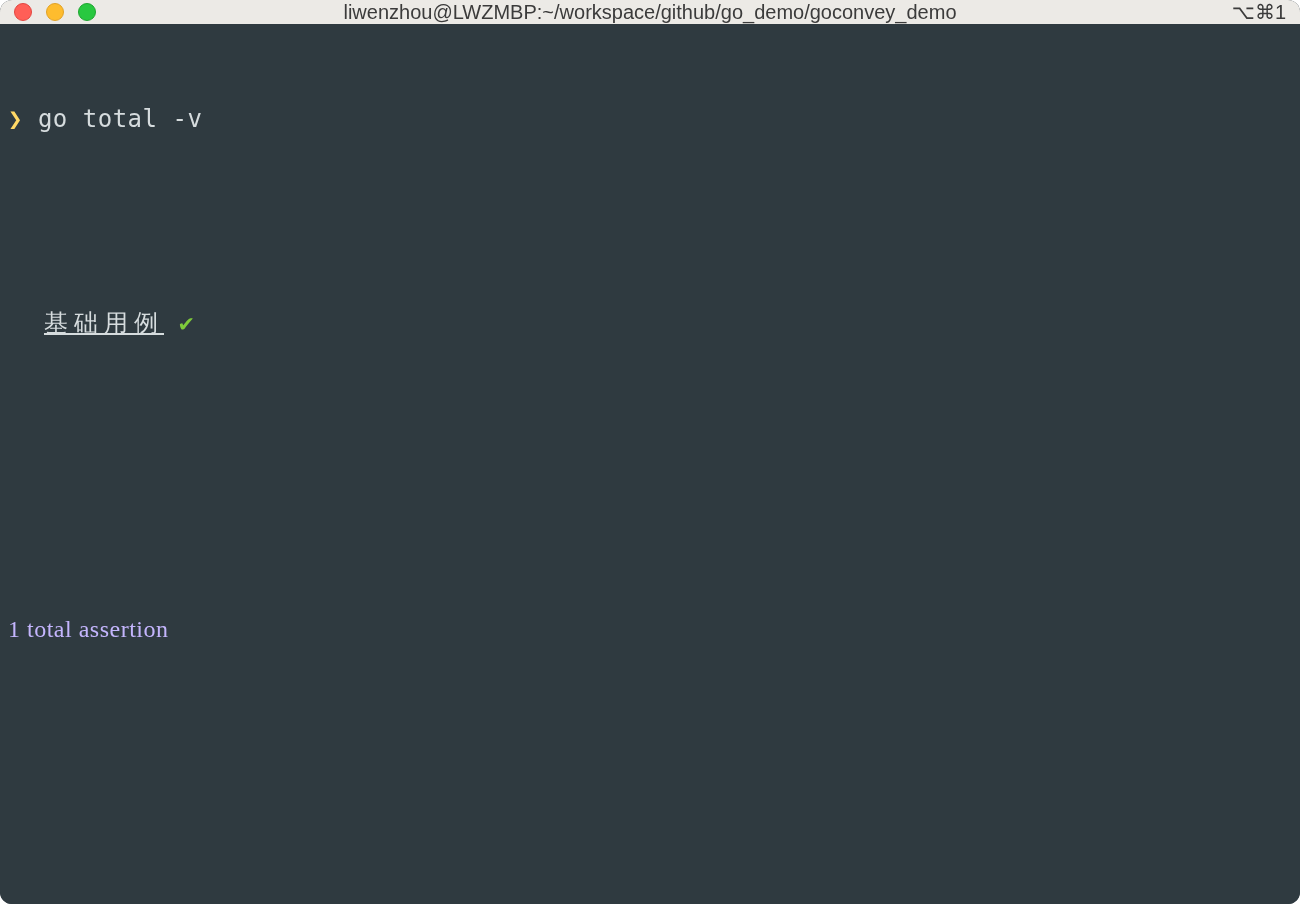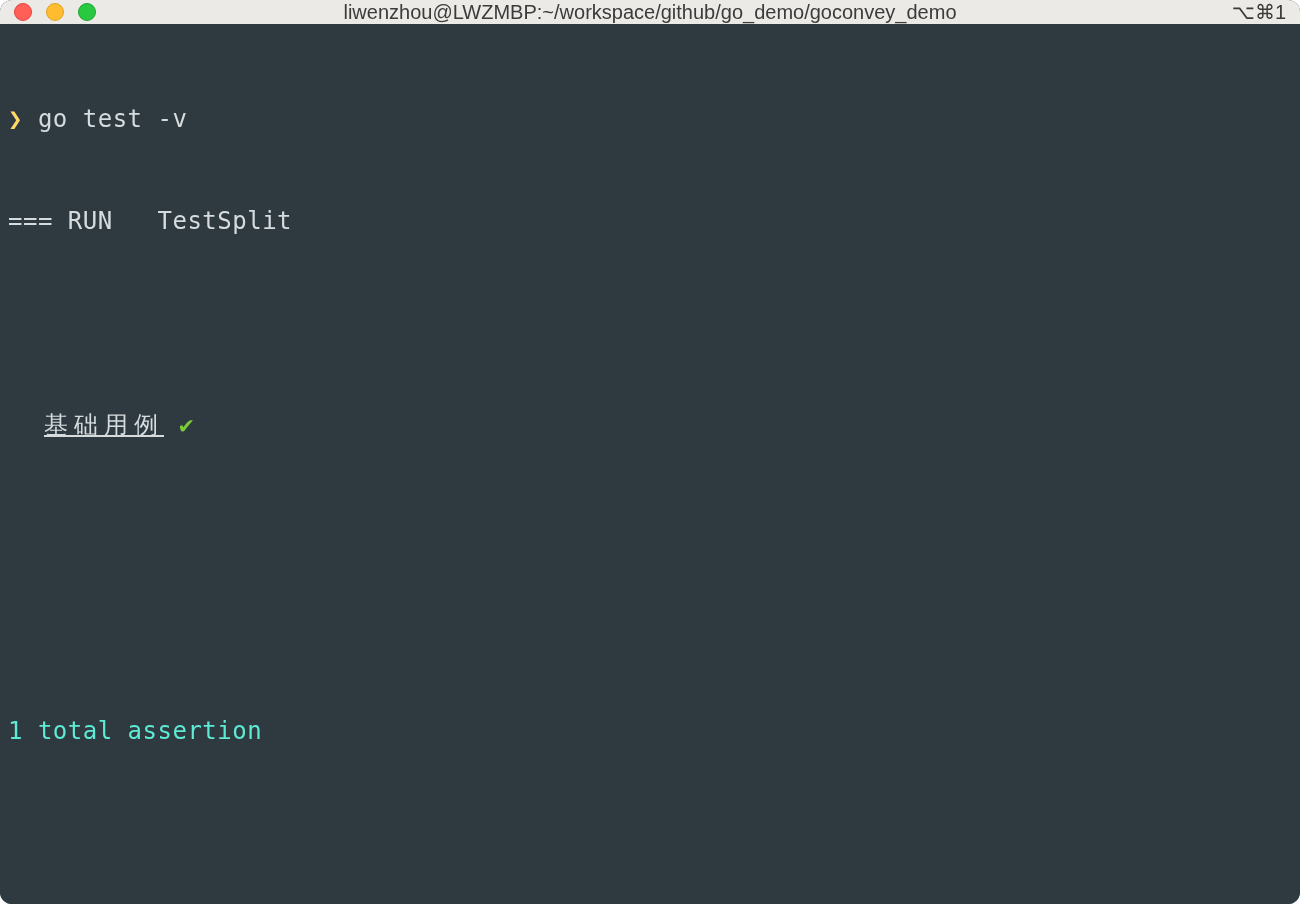--- a/index.html
+++ b/index.html
@@ -38,42 +38,41 @@
     padding: 10px 8px 0 8px;
     font-size: 24px; line-height: 34px;
     color: #d6dcde;
     white-space: pre;
     font-family: "Menlo", "Consolas", monospace;
     letter-spacing: 0.5px;
     position: relative;
   }
   .line { min-height: 34px; }
   .prompt-symbol { color: #ffd866; font-weight: bold; }
-  .green { color: #5eead4; }
+  .green { color: #c4b5fd; font-family: Liberation Serif, serif; }
   .check { color: #7ecb3a; }
   .indent { padding-left: 36px; }
   .cjk { letter-spacing: 6px; text-decoration: underline; }
 </style>
 </head>
 <body>
 
 <div class="window">
   <div class="titlebar">
     <div class="traffic">
       <div class="dot red"></div>
       <div class="dot yellow"></div>
       <div class="dot green"></div>
     </div>
     <div class="title">liwenzhou@LWZMBP:~/workspace/github/go_demo/goconvey_demo</div>
     <div class="titlebar-right">⌥⌘1</div>
   </div>
 
   <div class="terminal">
-    <div class="line"><span class="prompt-symbol">❯</span> <span>go test -v</span></div>
-    <div class="line">=== RUN   TestSplit</div>
+    <div class="line"><span class="prompt-symbol">❯</span> <span>go total -v</span></div>
     <div class="line"> </div>
     <div class="line indent"><span class="cjk">基础用例</span> <span class="check">✔</span></div>
     <div class="line"> </div>
     <div class="line"> </div>
     <div class="line green">1 total assertion</div>
     <div class="line"> </div>
     
     
     
     

